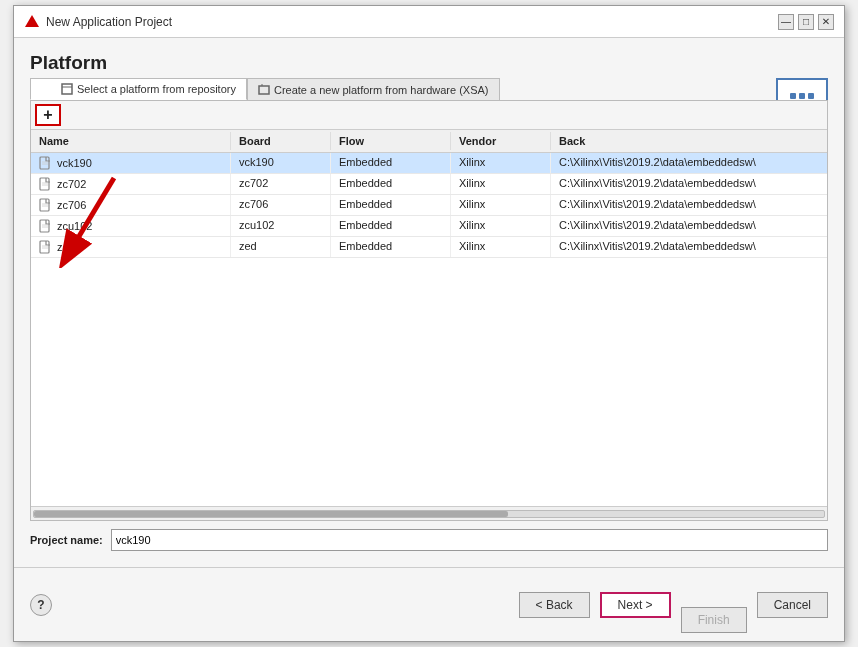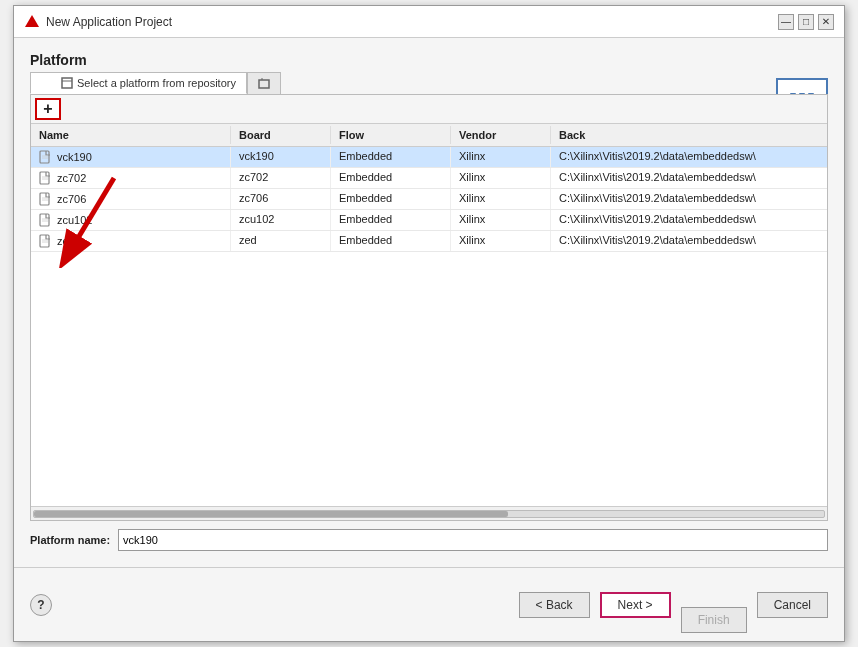--- a/index.html
+++ b/index.html
@@ -63,21 +63,21 @@
     }
     .content-area {
       flex: 1;
       display: flex;
       flex-direction: column;
       padding: 14px 16px 10px 16px;
       overflow: hidden;
     }
     .section-header {
       font-weight: bold;
-      font-size: 14px;
+      font-size: 19px;
       color: #222;
       margin-bottom: 4px;
     }
     .section-note {
       font-size: 11px;
       color: #444;
       margin-bottom: 12px;
     }
     .icon-box {
       position: absolute;
@@ -348,20 +348,21 @@
           <rect x="1" y="1" width="10" height="10" fill="none" stroke="#666" stroke-width="1.5"></rect>
           <line x1="1" y1="4" x2="11" y2="4" stroke="#666" stroke-width="1"></line>
         </svg>
         <span>Select a platform from repository</span>
       </div>
       <div class="tab">
         <svg width="12" height="12" viewBox="0 0 12 12">
           <rect x="1" y="2" width="10" height="8" fill="none" stroke="#666" stroke-width="1.5"></rect>
           <line x1="4" y1="2" x2="4" y2="0" stroke="#666" stroke-width="1"></line>
         </svg>
+        <span>Create a new platform from hardware (XSA)</span>
       </div>
     </div>
 
     <div class="table-container" style="position:relative;">
       <div class="toolbar">
         <button class="add-btn">+</button>
       </div>
       <div class="table-header">
         <div class="th">Name</div>
         <div class="th">Board</div>
@@ -447,21 +448,21 @@
           </div>
         </div>
       <div class="scrollbar-area">
         <div class="scrollbar-track">
           <div class="scrollbar-thumb"></div>
         </div>
       </div>
     </div>
 
     <div class="platform-name-row">
-      <span class="platform-name-label">Platform name:</span>
+      <span class="platform-name-label">Project name:</span>
       <input class="platform-name-input" type="text" value="vck190" style="">
     </div>
 
     <svg class="red-arrow" width="90" height="100" viewBox="0 0 90 100">
       <defs>
         <marker id="arrowhead" markerWidth="8" markerHeight="6" refX="4" refY="3" orient="auto">
           <polygon points="0 0, 8 3, 0 6" fill="#cc0000"></polygon>
         </marker>
       </defs>
       <path d="M 70,10 L 25,85" stroke="#cc0000" stroke-width="5" fill="none" marker-end="url(#arrowhead)"></path>

